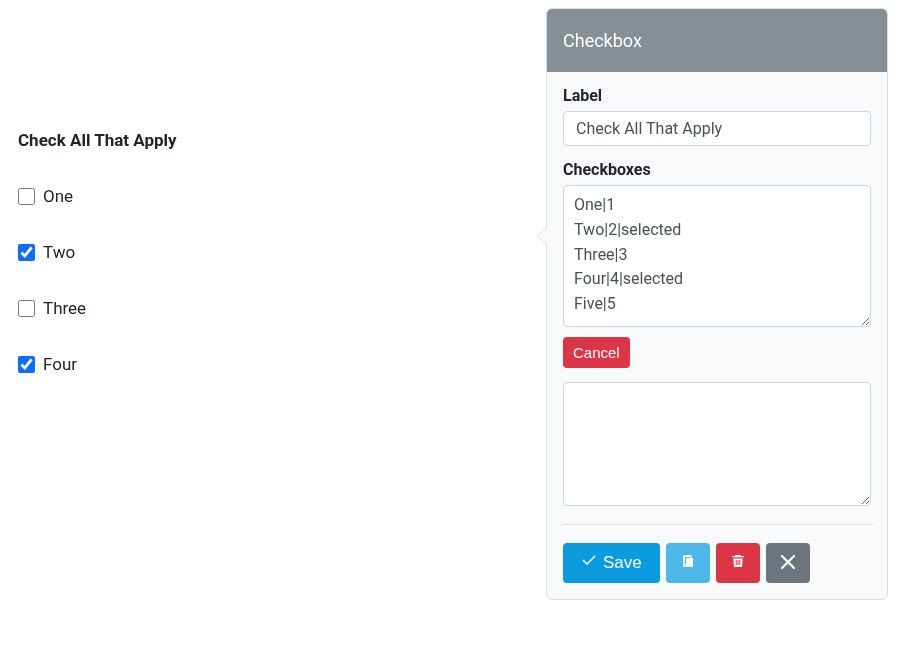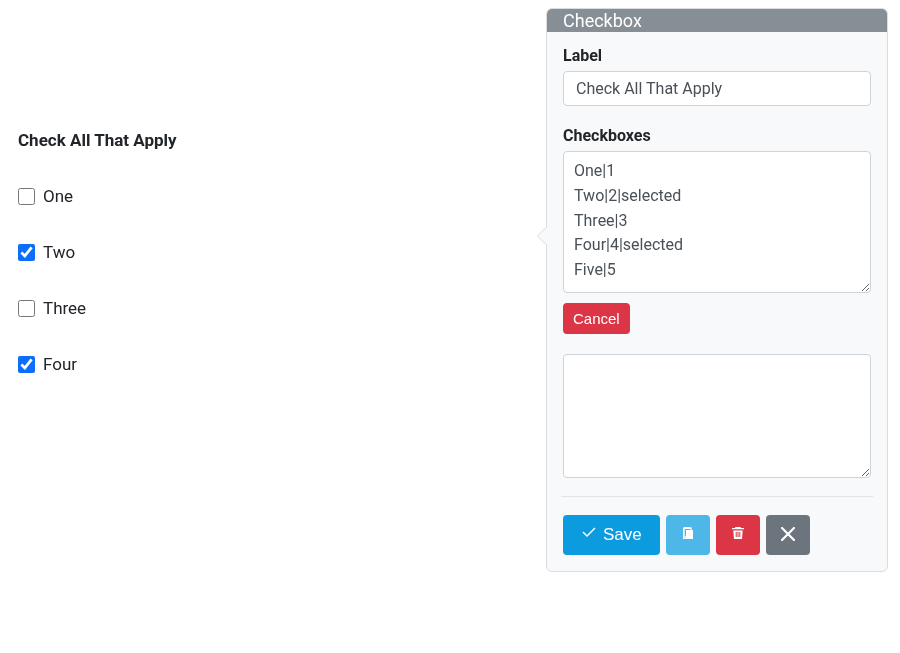--- a/index.html
+++ b/index.html
@@ -55,28 +55,28 @@
     top: 218px;
     width: 0; height: 0;
     border-top: 9px solid transparent;
     border-bottom: 9px solid transparent;
     border-right: 9px solid #f8f9fa;
     filter: drop-shadow(-1px 0 0 #dcdcde);
   }
   .editor-header {
     background: #868e96;
     color: #fff;
-    padding: 1px 16px;
+    padding: 21px 16px;
     font-size: 18px;
     border-radius: 5px 5px 0 0;
   }
   .editor-body {
     padding: 14px 16px 16px 16px;
   }
-  .form-group { margin-bottom: 20px; }
+  .form-group { margin-bottom: 14px; }
   .form-label {
     font-weight: 700;
     font-size: 16px;
     display: block;
     margin-bottom: 6px;
   }
   .form-input,
   .form-textarea {
     width: 100%;
     border: 1px solid #ced4da;

